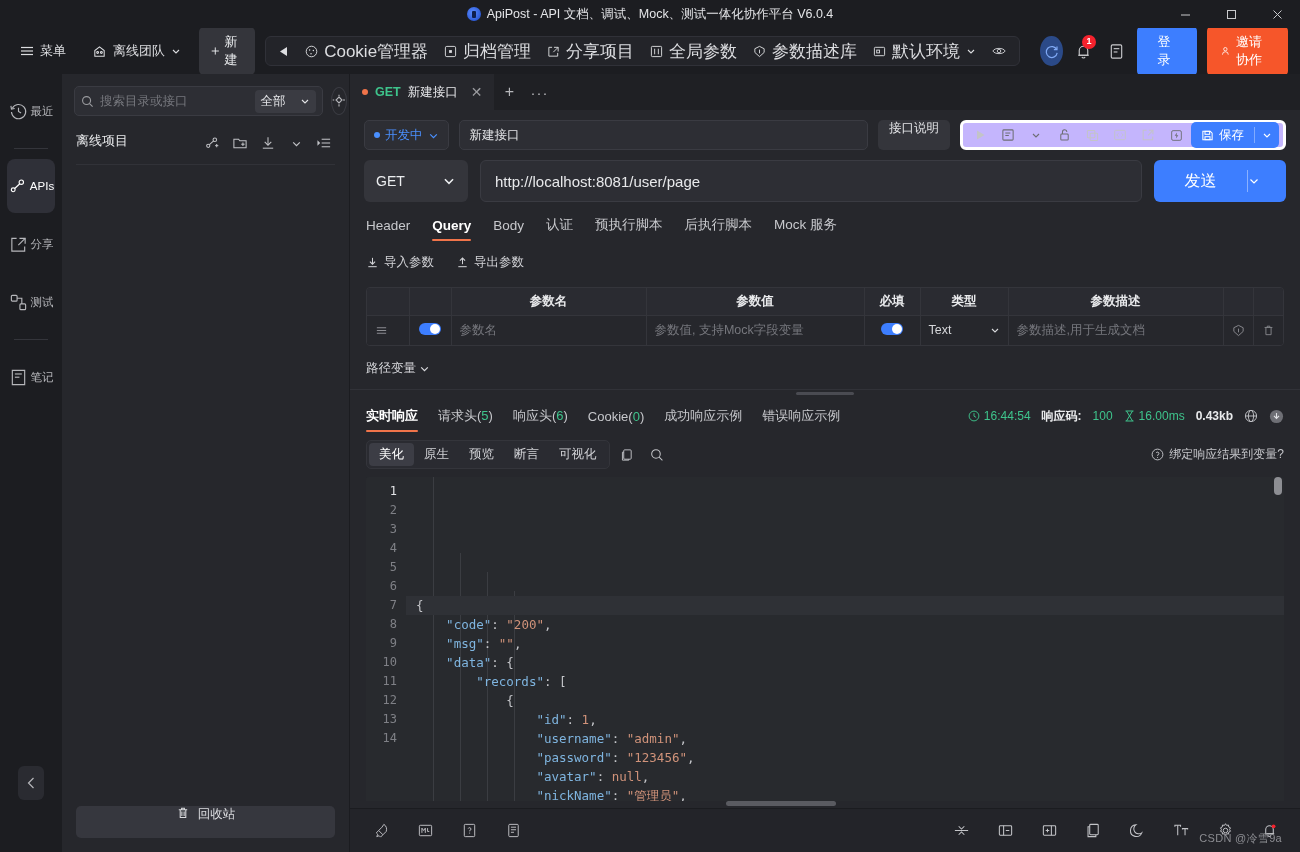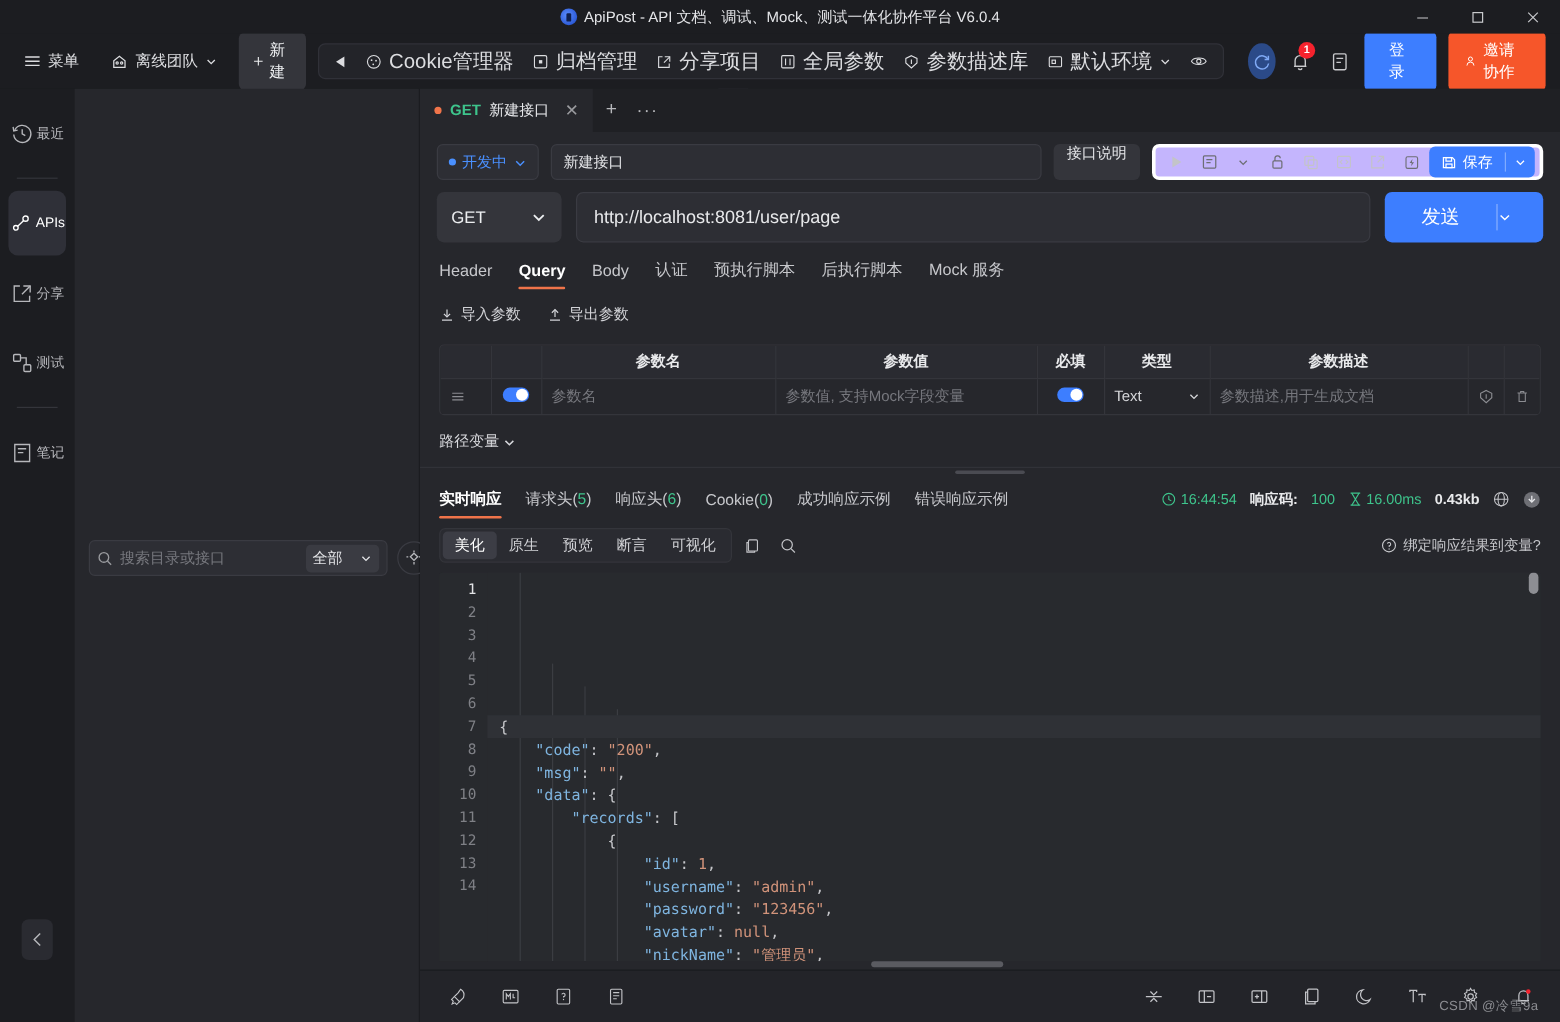--- a/index.html
+++ b/index.html
@@ -59,21 +59,21 @@
     align-items: center; padding-top: 10px; flex: 0 0 62px; position: relative; }
   .rail-item { width: 48px; height: 54px; display: flex; flex-direction: row; align-items: center;
     justify-content: center; gap: 3px; border-radius: 8px; color: #b6b7bb; font-size: 11.5px;
     margin-bottom: 4px; }
   .rail-item.active { background: #2f3038; color: #ffffff; }
   .rail-sep { width: 34px; height: 1px; background: #34353b; margin: 6px 0 10px; }
   .rail-collapse { position: absolute; bottom: 52px; width: 26px; height: 34px; background: #2a2b31;
     border-radius: 6px; display: flex; align-items: center; justify-content: center; color: #b6b7bb; }
 
   
-  .panel { width: 288px; background: #26272c; display: flex; flex-direction: row;
+  .panel { width: 288px; background: #26272c; display: flex; flex-direction: column;
     flex: 0 0 288px; border-right: 1px solid #1b1c20; }
   .panel-search { display: flex; align-items: center; gap: 8px; padding: 12px 12px 8px; }
   .search-box { flex: 1; display: flex; align-items: center; height: 30px; background: #2d2e34;
     border: 1px solid #3a3b42; border-radius: 5px; padding: 0 6px; gap: 6px; }
   .search-box input { flex: 1; background: transparent; border: 0; outline: 0; color: #d6d7da;
     font-size: 12.5px; font-family: inherit; min-width: 10px; }
   .search-box input::placeholder { color: #76777d; }
   .filter-sel { display: flex; align-items: center; gap: 14px; background: #3a3b42; border-radius: 4px;
     padding: 3px 6px; font-size: 12.5px; color: #e3e4e7; }
   .locate-btn { width: 28px; height: 28px; border-radius: 50%; border: 1px solid #3a3b42;

